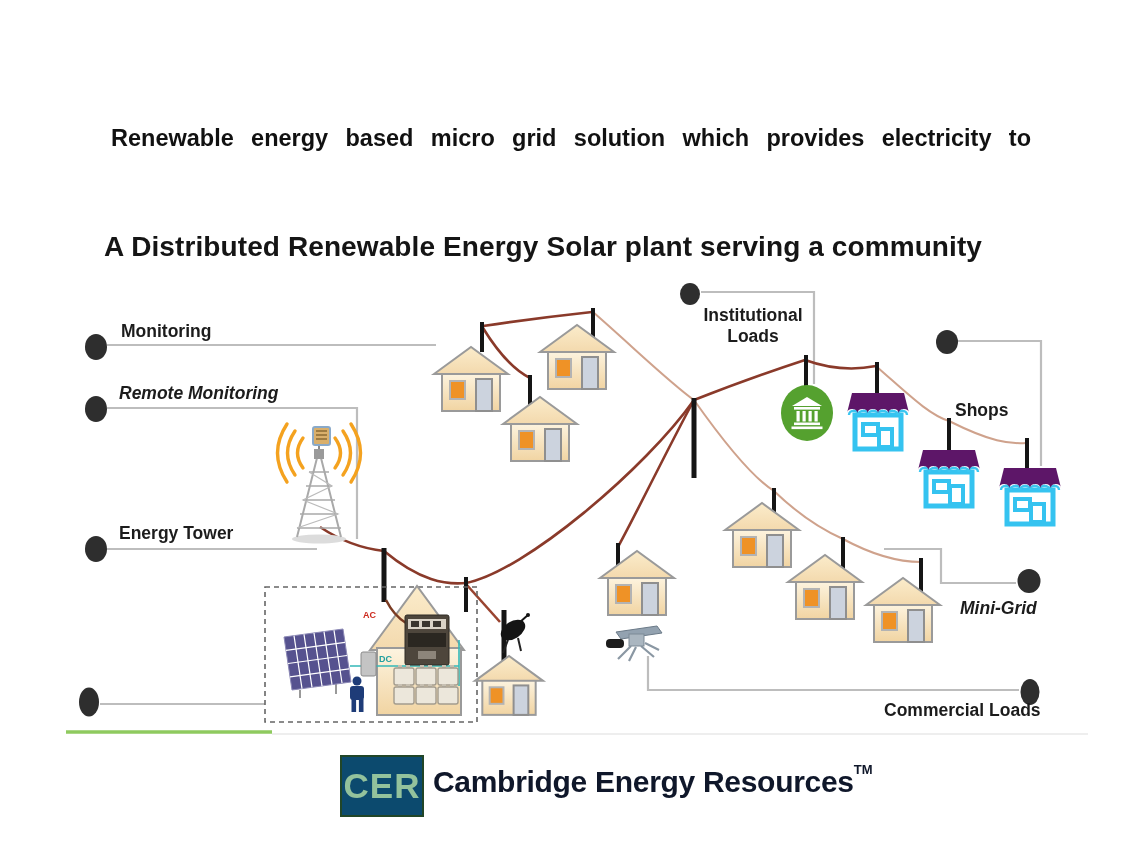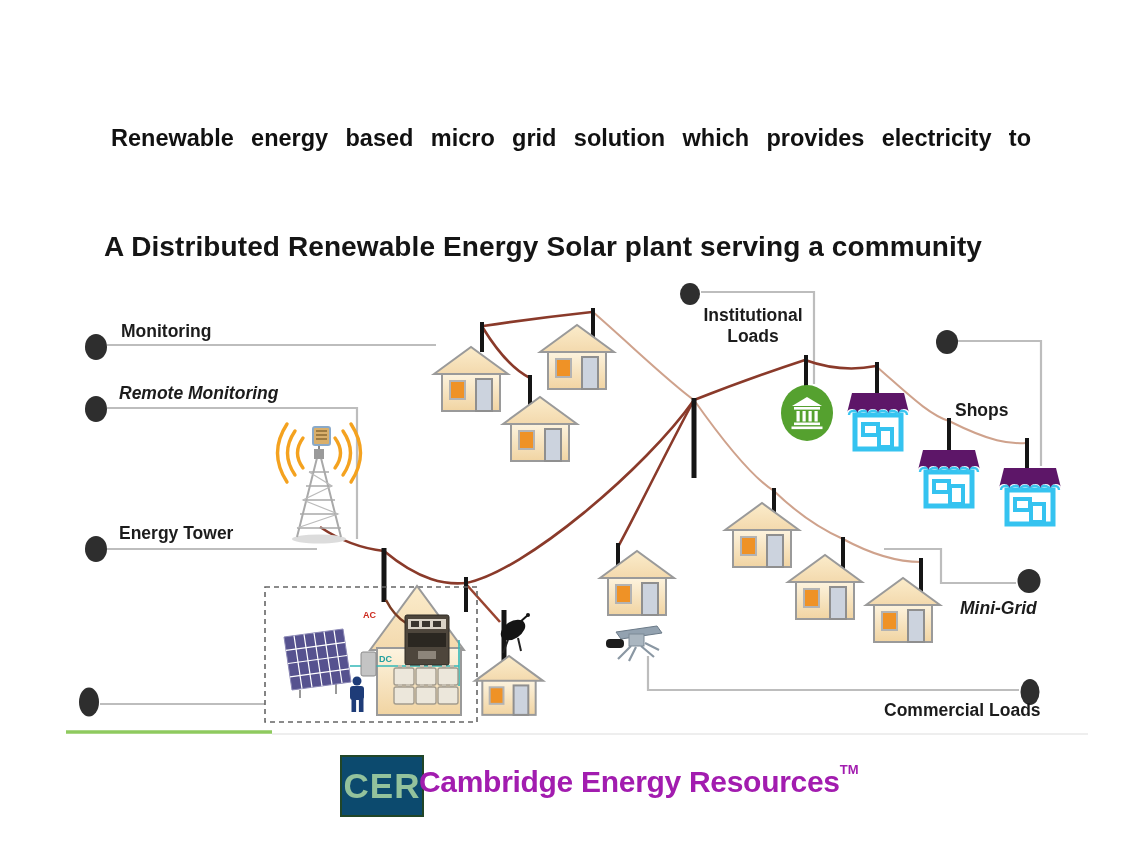--- a/index.html
+++ b/index.html
@@ -18,21 +18,21 @@
   .c-solar{left:102px;top:652px;width:118px;text-align:center;}
   .c-inst{left:698px;top:305px;width:110px;text-align:center;}
   .c-shops{left:955px;top:352px;margin-top:48px;}
   .c-minigrid{left:960px;top:598px;font-style:italic;}
   .c-commercial{left:865px;top:700px;margin-left:19px;}
   svg.diagram{position:absolute;left:0;top:0;}
   .footer-logo{position:absolute;left:340px;top:755px;width:84px;height:62px;
                background:#0c4a6e;border:2px solid #214628;box-sizing:border-box;
                display:flex;align-items:center;justify-content:center;}
   .footer-logo span{color:#93c29c;font-size:35px;font-weight:bold;letter-spacing:1px;}
-  .footer-name{position:absolute;left:419px;top:762px;color:#a21caf;
+  .footer-name{position:absolute;left:433px;top:762px;color:#0f172a;
                font-size:30px;font-weight:bold;letter-spacing:-0.3px;white-space:nowrap;}
   .footer-name sup{font-size:13px;vertical-align:18px;letter-spacing:0;}
   .svgtext{font-family:"Liberation Sans",sans-serif;font-weight:bold;}
 </style>
 </head>
 <body>
 
 <div class="stage">
 
   <div class="title">

